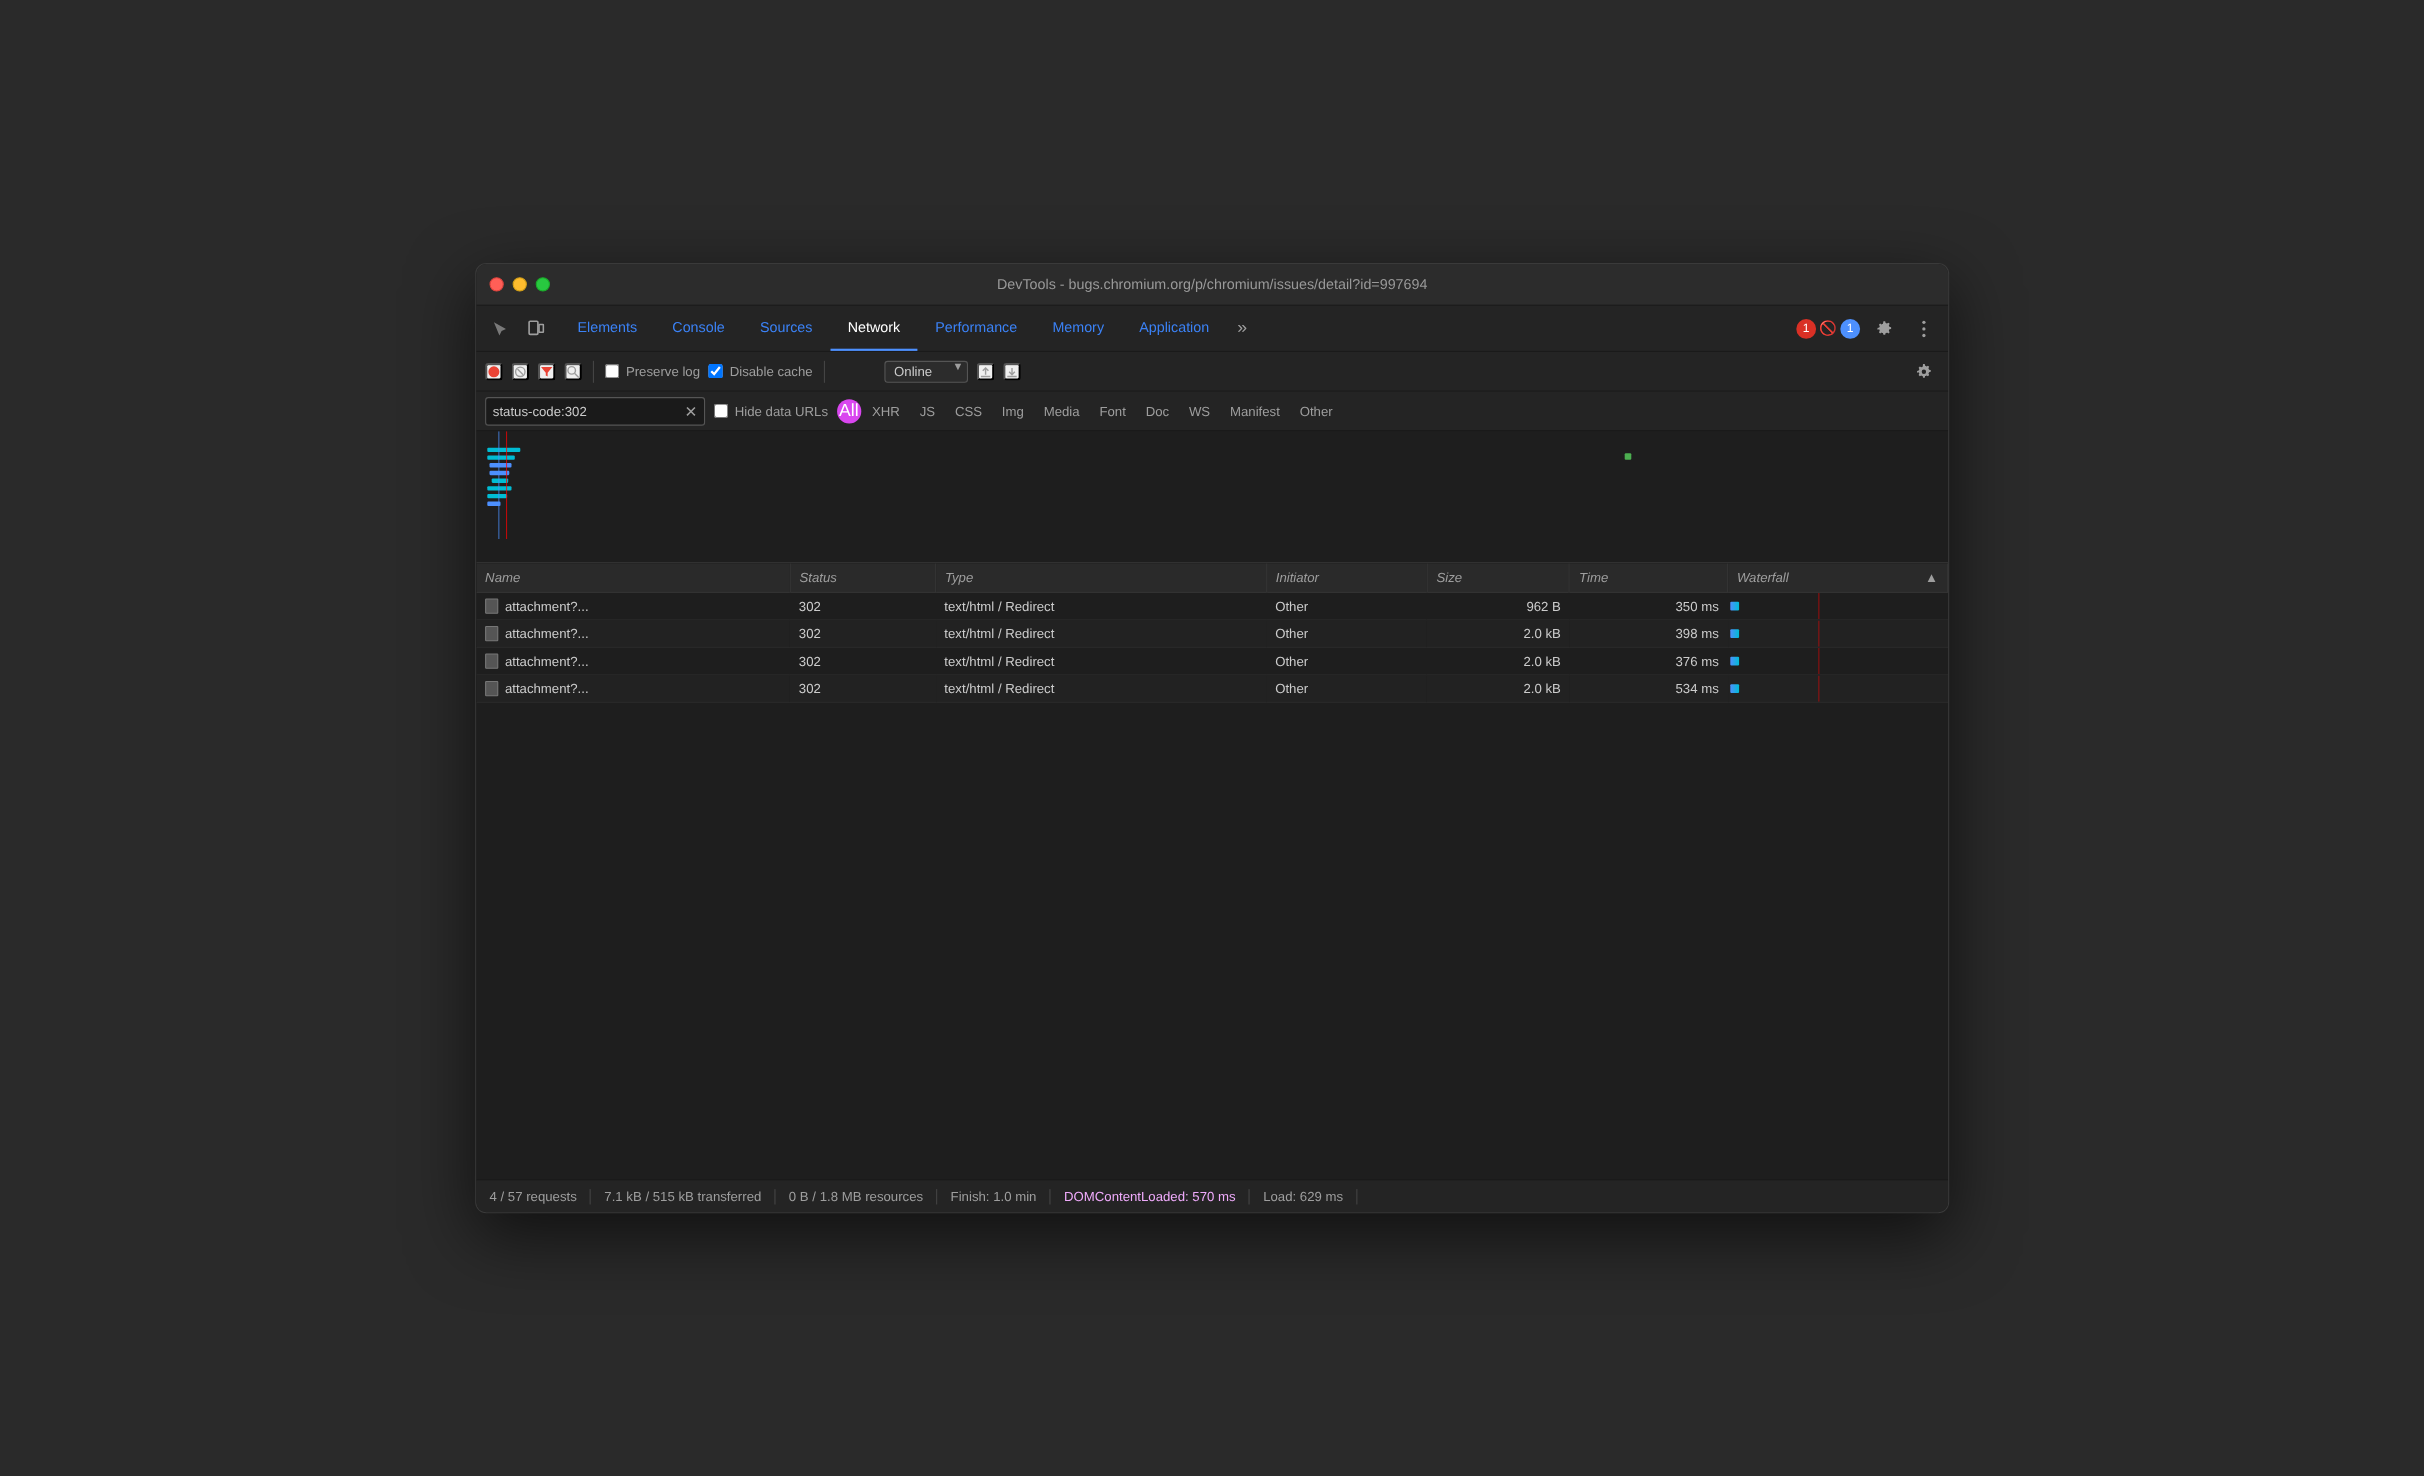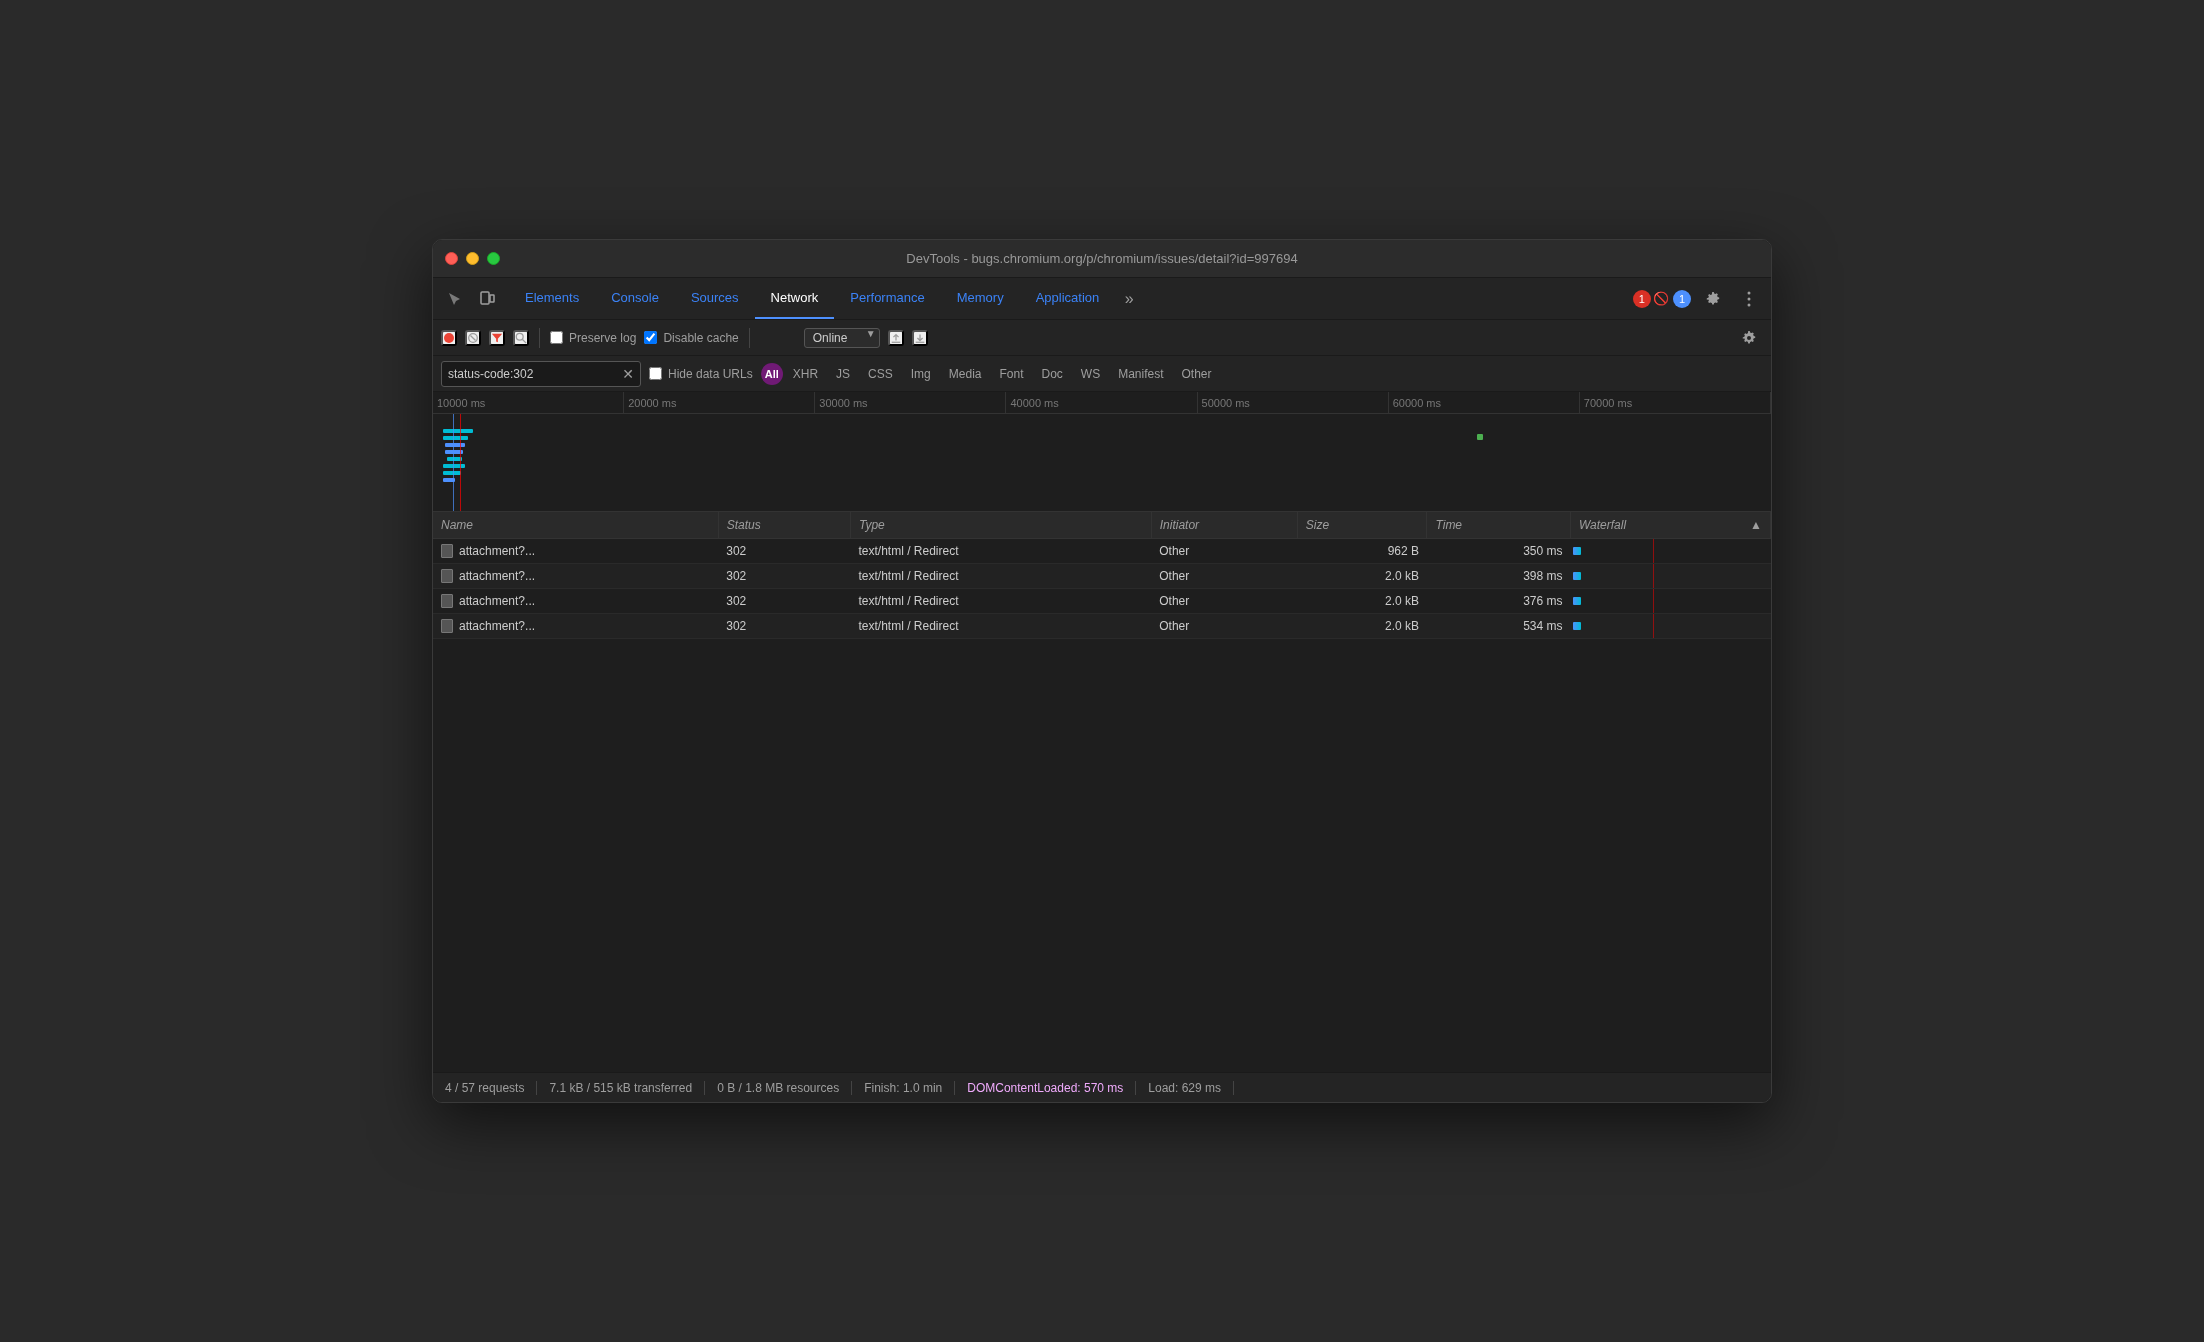--- a/index.html
+++ b/index.html
@@ -250,31 +250,31 @@
     }
     .filter-tag {
       color: #9e9e9e;
       font-size: 12px;
       padding: 2px 8px;
       border-radius: 3px;
       cursor: pointer;
       white-space: nowrap;
     }
     .filter-tag.all-tag {
-      background: #701a75;
+      background: #d946ef;
       color: white;
       border-radius: 50%;
       width: 22px;
       height: 22px;
       display: flex;
       align-items: center;
       justify-content: center;
       padding: 0;
-      font-size: 11px;
-      font-weight: bold;
+      font-size: 16px;
+      font-weight: normal;
     }
     
     .checkboxes-row {
       background: #242424;
       display: flex;
       align-items: center;
       padding: 4px 8px;
       gap: 16px;
       border-bottom: 1px solid #1a1a1a;
       height: 32px;
@@ -544,43 +544,20 @@
       <span class="filter-tag">WS</span>
       <span class="filter-tag">Manifest</span>
       <span class="filter-tag">Other</span>
     </div>
   </div>
 
 
   <div class="main-content">
 
     <div class="timeline-area">
-      <div class="timeline-ruler">
-        <div class="timeline-tick">
-          <span>10000 ms</span>
-        </div>
-        <div class="timeline-tick">
-          <span>20000 ms</span>
-        </div>
-        <div class="timeline-tick">
-          <span>30000 ms</span>
-        </div>
-        <div class="timeline-tick">
-          <span>40000 ms</span>
-        </div>
-        <div class="timeline-tick">
-          <span>50000 ms</span>
-        </div>
-        <div class="timeline-tick">
-          <span>60000 ms</span>
-        </div>
-        <div class="timeline-tick">
-          <span>70000 ms</span>
-        </div>
-      </div>
 
       <div class="timeline-waterfall" style="position:relative;">
 
         <div style="position:absolute; left:10px; top:15px; height:4px; width:30px; background:#00bcd4; border-radius:1px;"></div>
         <div style="position:absolute; left:10px; top:22px; height:4px; width:25px; background:#00bcd4; border-radius:1px;"></div>
         <div style="position:absolute; left:12px; top:29px; height:4px; width:20px; background:#4d90fe; border-radius:1px;"></div>
         <div style="position:absolute; left:12px; top:36px; height:4px; width:18px; background:#4d90fe; border-radius:1px;"></div>
         <div style="position:absolute; left:14px; top:43px; height:4px; width:15px; background:#00bcd4; border-radius:1px;"></div>
         <div style="position:absolute; left:10px; top:50px; height:4px; width:22px; background:#00bcd4; border-radius:1px;"></div>
         <div style="position:absolute; left:10px; top:57px; height:4px; width:18px; background:#00bcd4; border-radius:1px;"></div>

